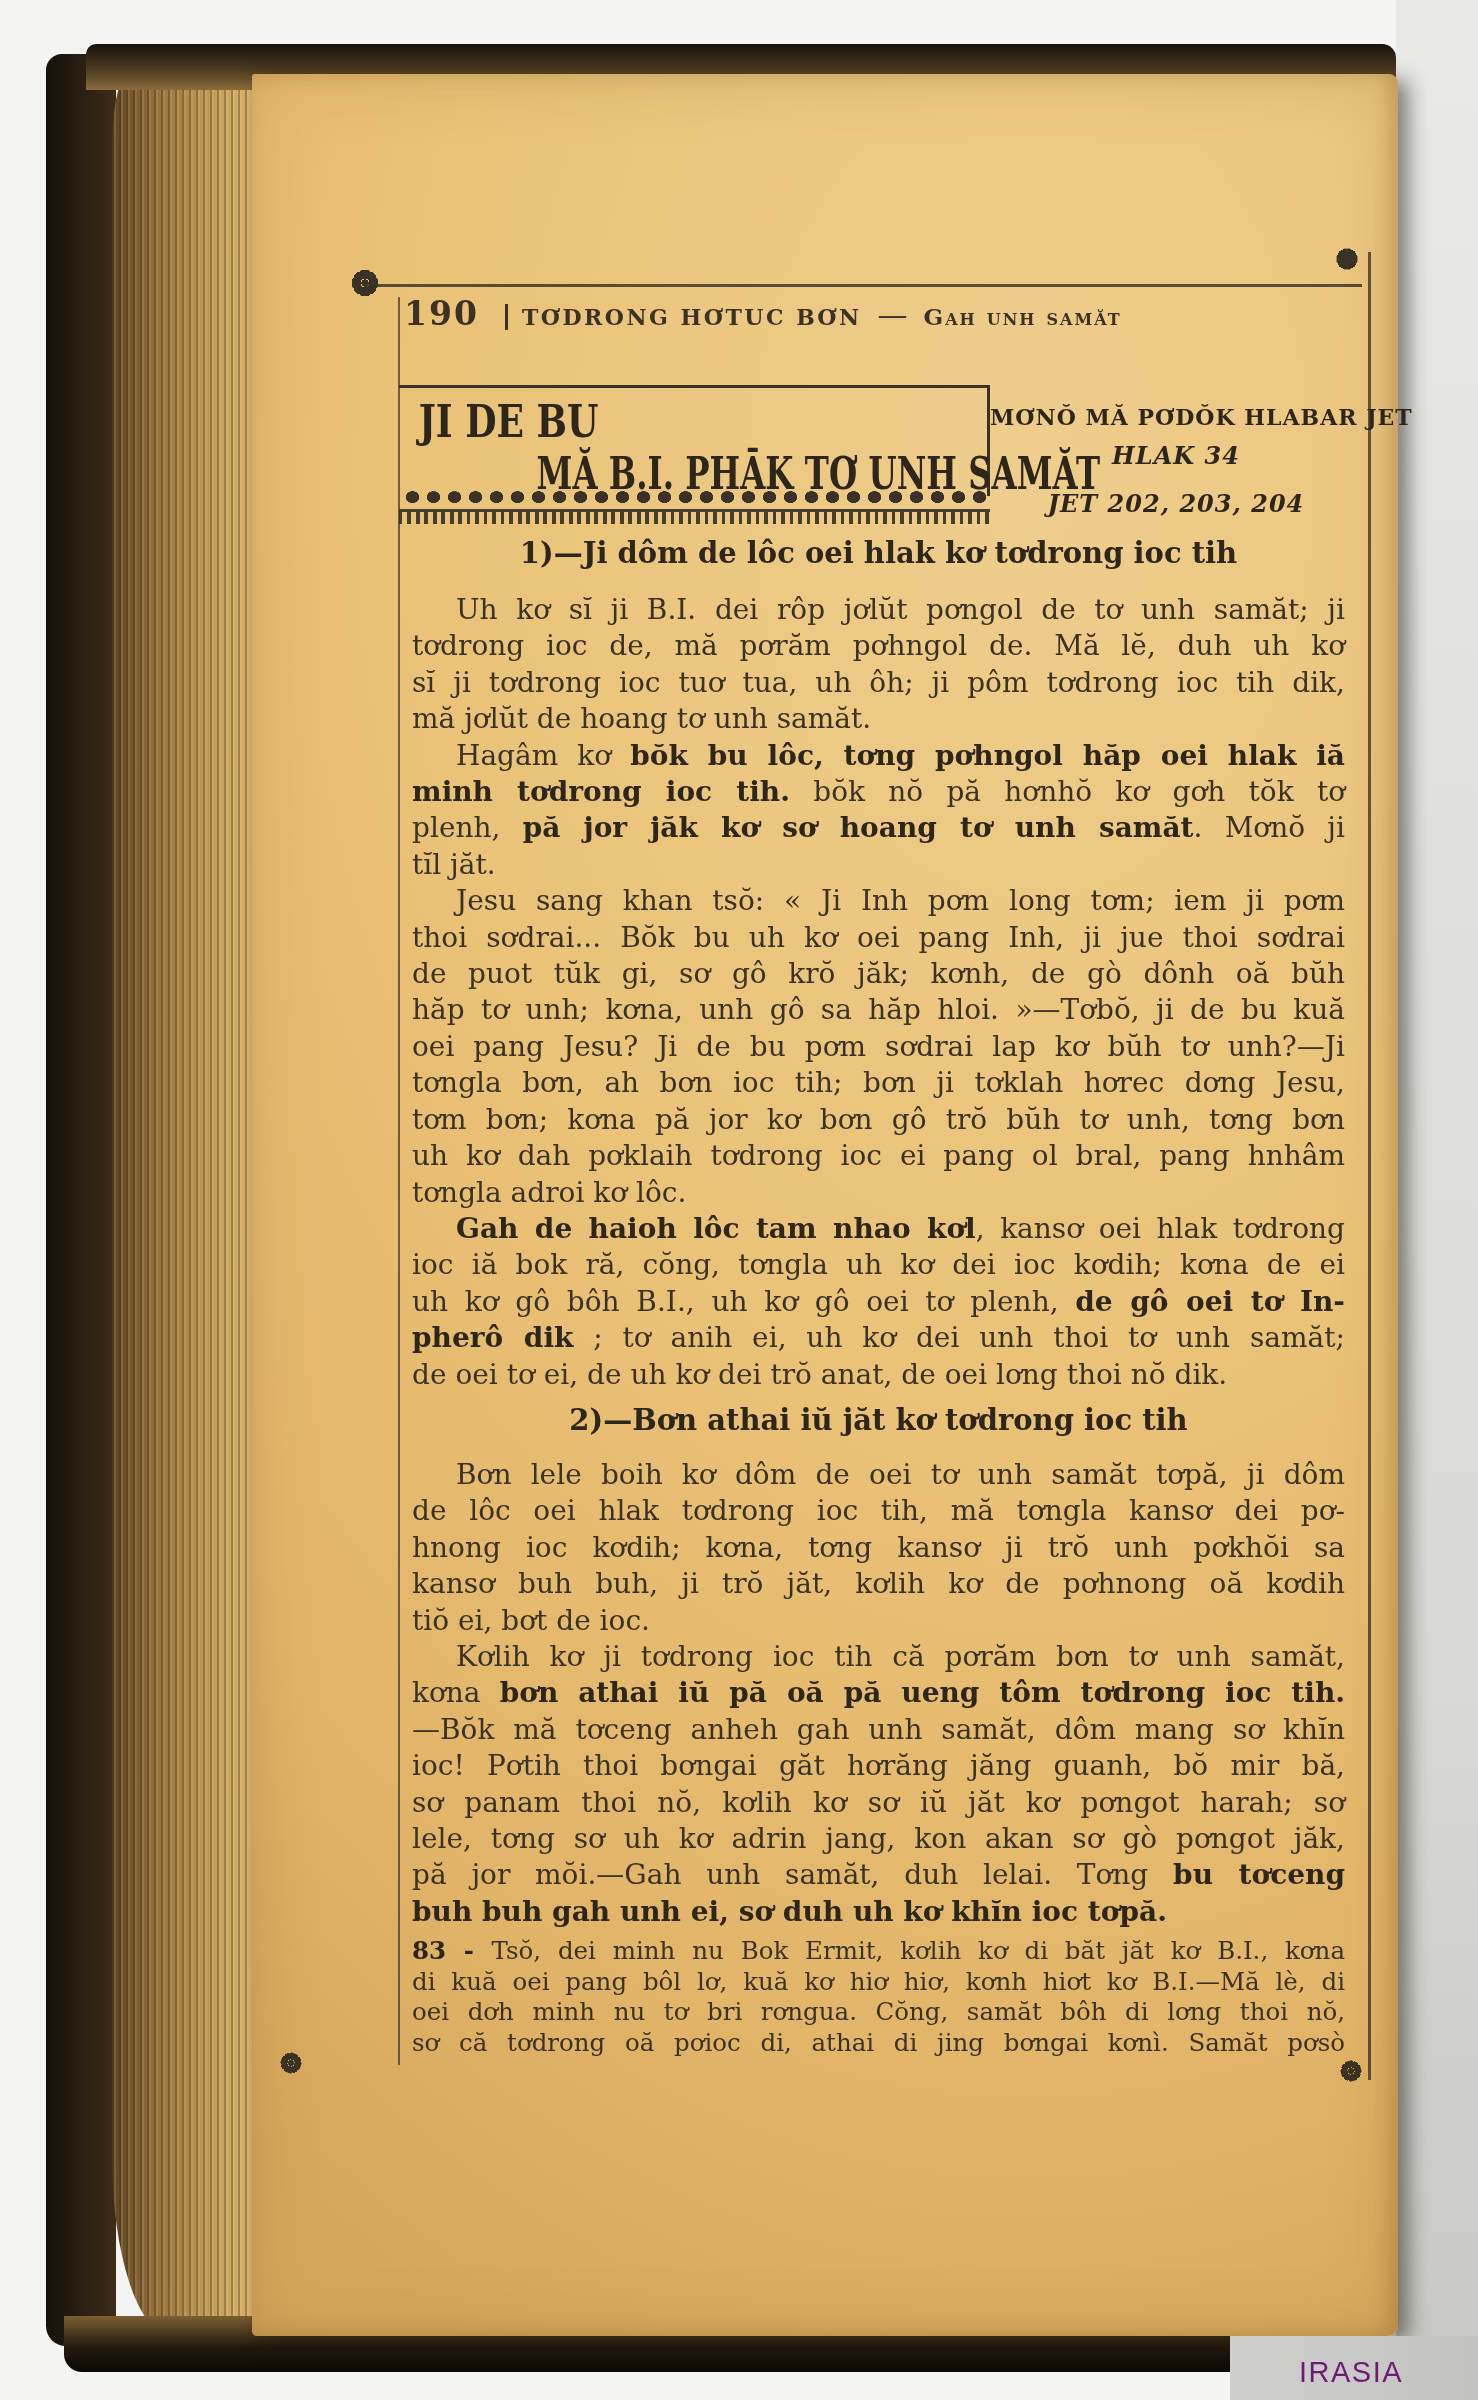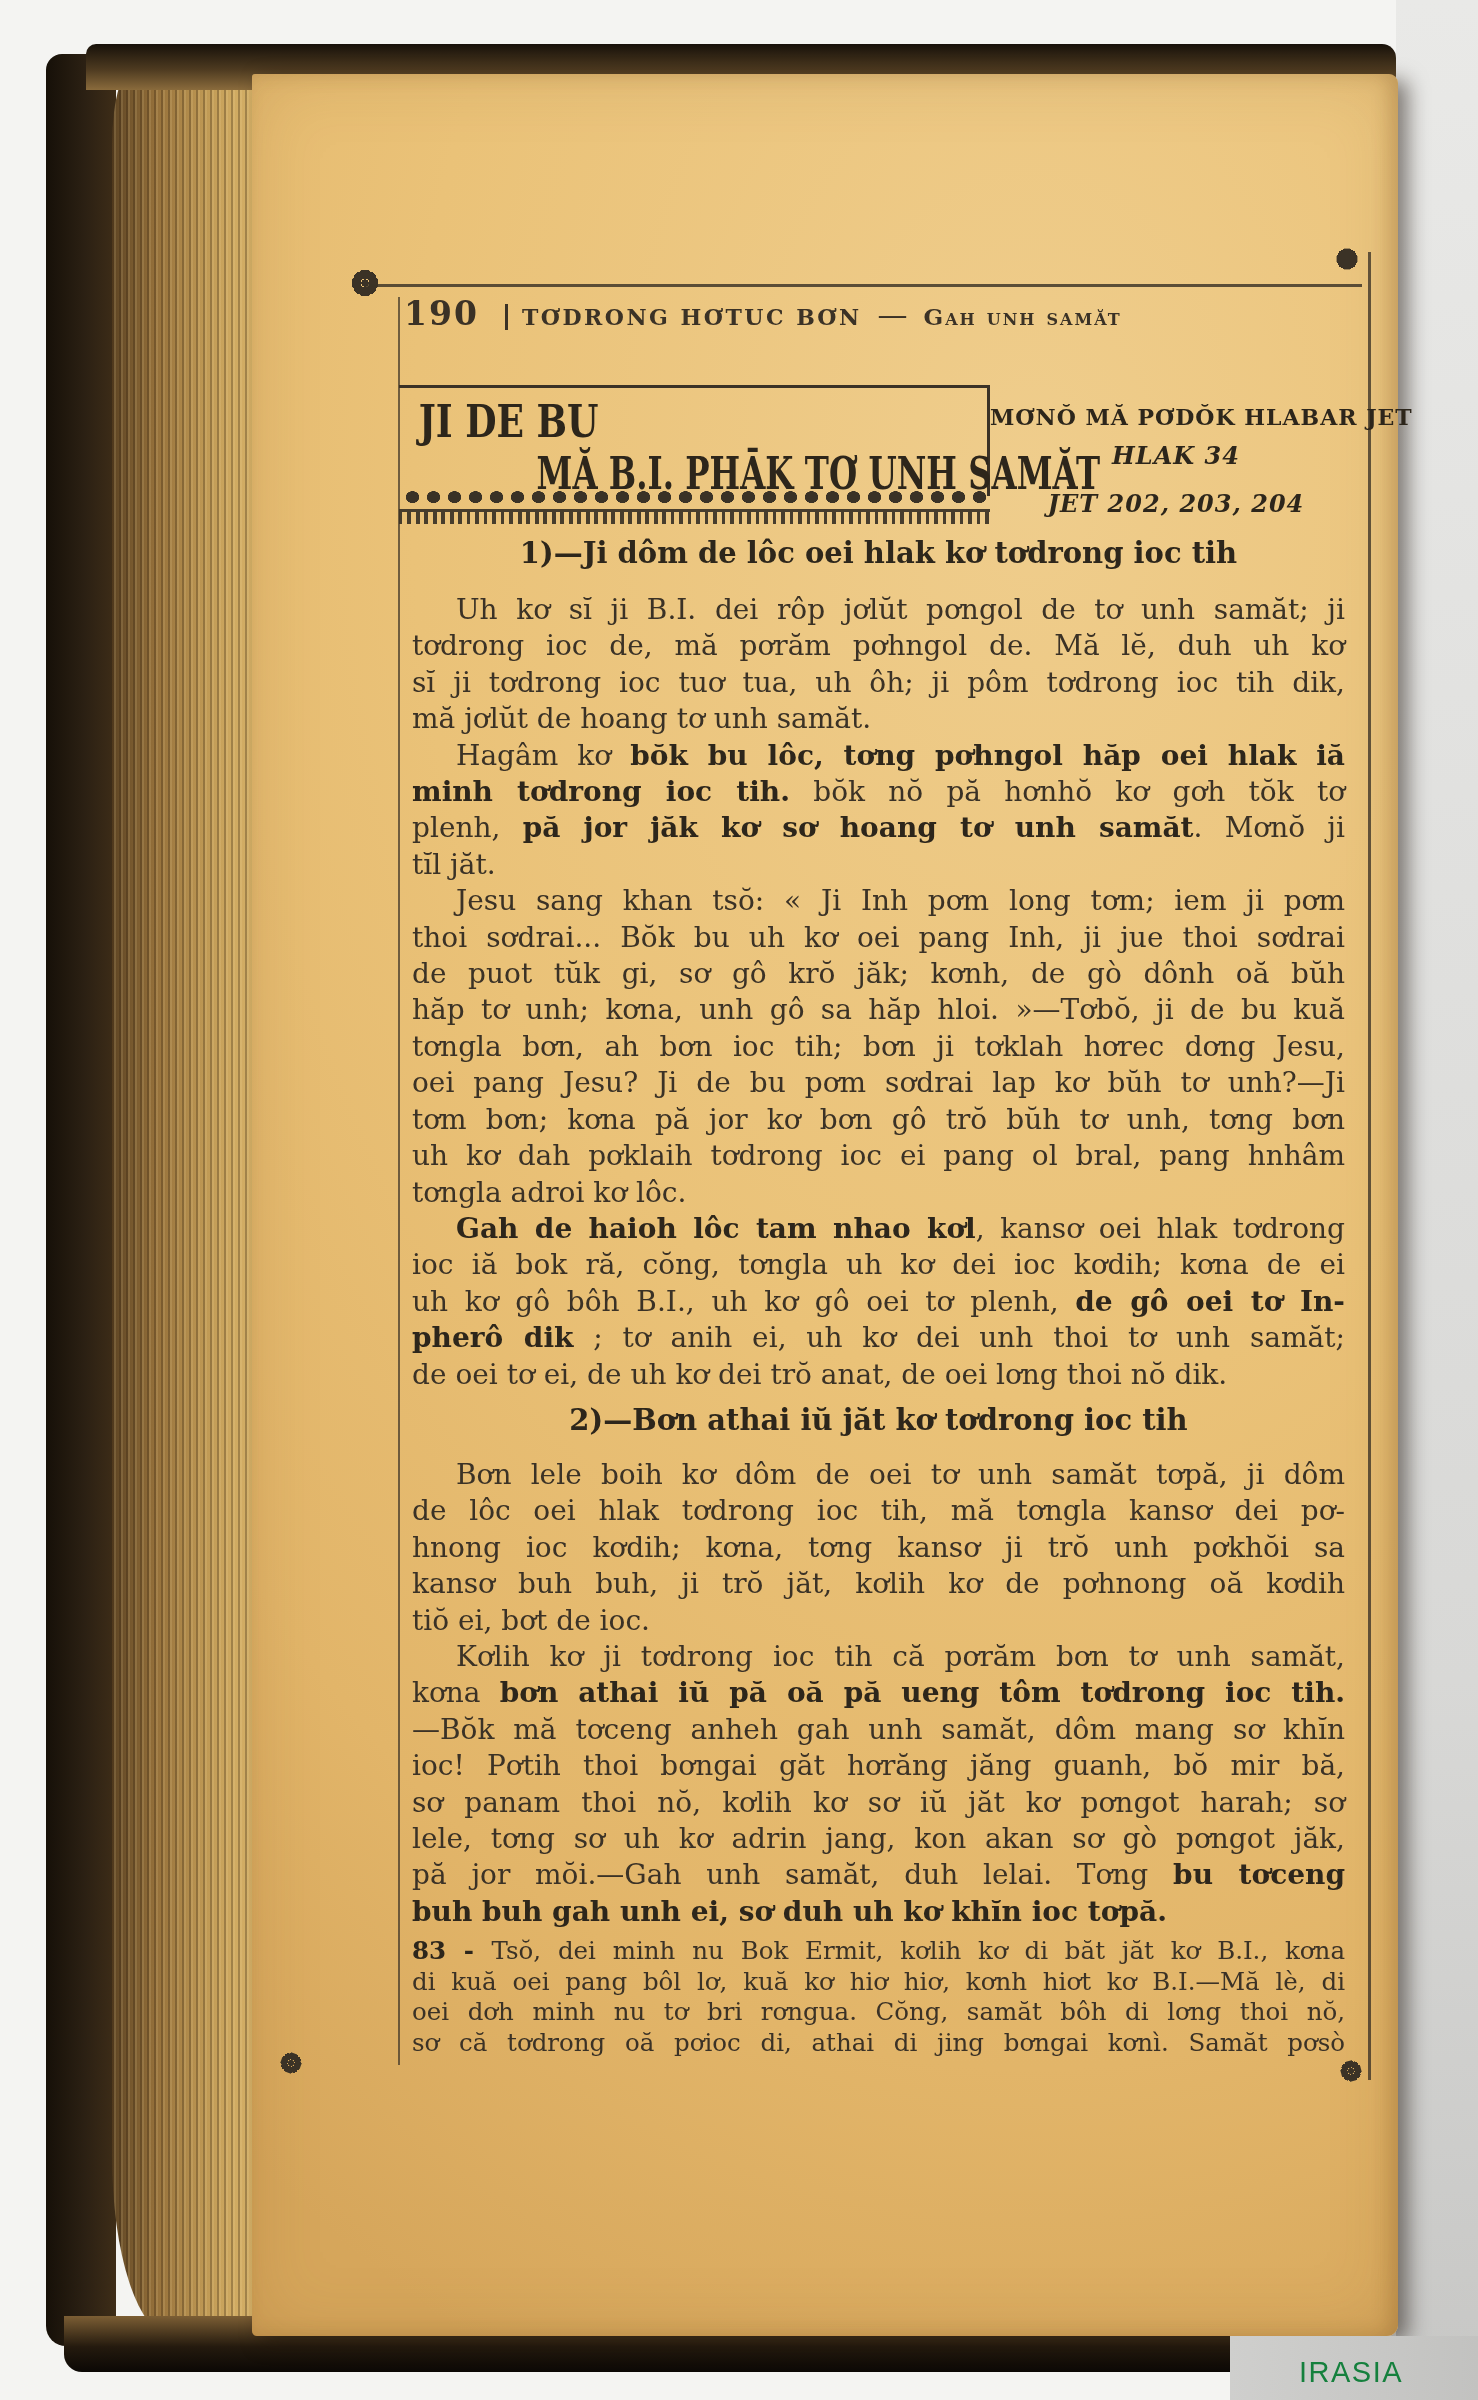--- a/index.html
+++ b/index.html
@@ -79,21 +79,21 @@
   .bhead{font-weight:bold;font-size:29px;line-height:38px;text-align:center;margin:8px 0 18px;color:var(--ink-bold);}
   .bhead:first-child{margin:0 0 20px;}
   .pline{text-align:justify;text-align-last:justify;}
   .pline.first{text-indent:44px;}
   .pline.nlast{text-align-last:left;}
   .b{font-weight:bold;color:var(--ink-bold);}
   .footnote{margin-top:6px;font-size:24.5px;line-height:30.5px;}
   .footnote .pline.first{text-indent:0;}
 
   
-  #watermark{left:1299px;top:2356px;color:#15803d;font-family:"Liberation Sans", sans-serif;font-size:29px;letter-spacing:1.5px;}
+  #watermark{left:1299px;top:2356px;color:#701a75;font-family:"Liberation Sans", sans-serif;font-size:29px;letter-spacing:1.5px;}
 </style>
 </head>
 <body>
 
 <div class="abs" id="gray-right"></div>
 <div class="abs" id="cover"></div>
 <div class="abs" id="stack"></div>
 <div class="abs" id="top-edge"></div>
 <div class="abs" id="bottom-edge"></div>
 <div class="abs" id="page"></div>
@@ -141,22 +141,22 @@
       <div class="pline first"><span>Hagâm kơ </span><span class="b">bŏk bu lôc, tơng pơhngol hăp oei hlak iă</span></div>
       <div class="pline"><span class="b">minh tơdrong ioc tih.</span><span>  bŏk nŏ pă hơnhŏ kơ gơh tŏk tơ</span></div>
       <div class="pline"><span>plenh, </span><span class="b">pă jor jăk kơ sơ hoang tơ unh samăt</span><span>. Mơnŏ ji</span></div>
       <div class="pline nlast"><span>tĭl jăt.</span></div>
     </div>
     <div class="para">
       <div class="pline first"><span>Jesu sang khan tsŏ: « Ji Inh pơm long tơm; iem ji pơm</span></div>
       <div class="pline"><span>thoi sơdrai... Bŏk bu uh kơ oei pang Inh, ji jue thoi sơdrai</span></div>
       <div class="pline"><span>de puot tŭk gi, sơ gô krŏ jăk; kơnh, de gò dônh oă bŭh</span></div>
       <div class="pline"><span>hăp tơ unh; kơna, unh gô sa hăp hloi. »—Tơbŏ, ji de bu kuă</span></div>
+      <div class="pline"><span>oei pang Jesu? Ji de bu pơm sơdrai lap kơ bŭh tơ unh?—Ji</span></div>
       <div class="pline"><span>tơngla bơn, ah bơn ioc tih; bơn ji tơklah hơrec dơng Jesu,</span></div>
-      <div class="pline"><span>oei pang Jesu? Ji de bu pơm sơdrai lap kơ bŭh tơ unh?—Ji</span></div>
       <div class="pline"><span>tơm bơn; kơna pă jor kơ bơn gô trŏ bŭh tơ unh, tơng bơn</span></div>
       <div class="pline"><span>uh kơ dah pơklaih tơdrong ioc ei pang ol bral, pang hnhâm</span></div>
       <div class="pline nlast"><span>tơngla adroi kơ lôc.</span></div>
     </div>
     <div class="para">
       <div class="pline first"><span class="b">Gah de haioh lôc tam nhao kơl</span><span>, kansơ oei hlak tơdrong</span></div>
       <div class="pline"><span>ioc iă bok ră, cŏng, tơngla uh kơ dei ioc kơdih; kơna de ei</span></div>
       <div class="pline"><span>uh kơ gô bôh B.I., uh kơ gô oei tơ plenh, </span><span class="b">de gô oei tơ In-</span></div>
       <div class="pline"><span class="b">pherô dik</span><span> ; tơ anih ei, uh kơ dei unh thoi tơ unh samăt;</span></div>
       <div class="pline nlast"><span>de oei tơ ei, de uh kơ dei trŏ anat, de oei lơng thoi nŏ dik.</span></div>

